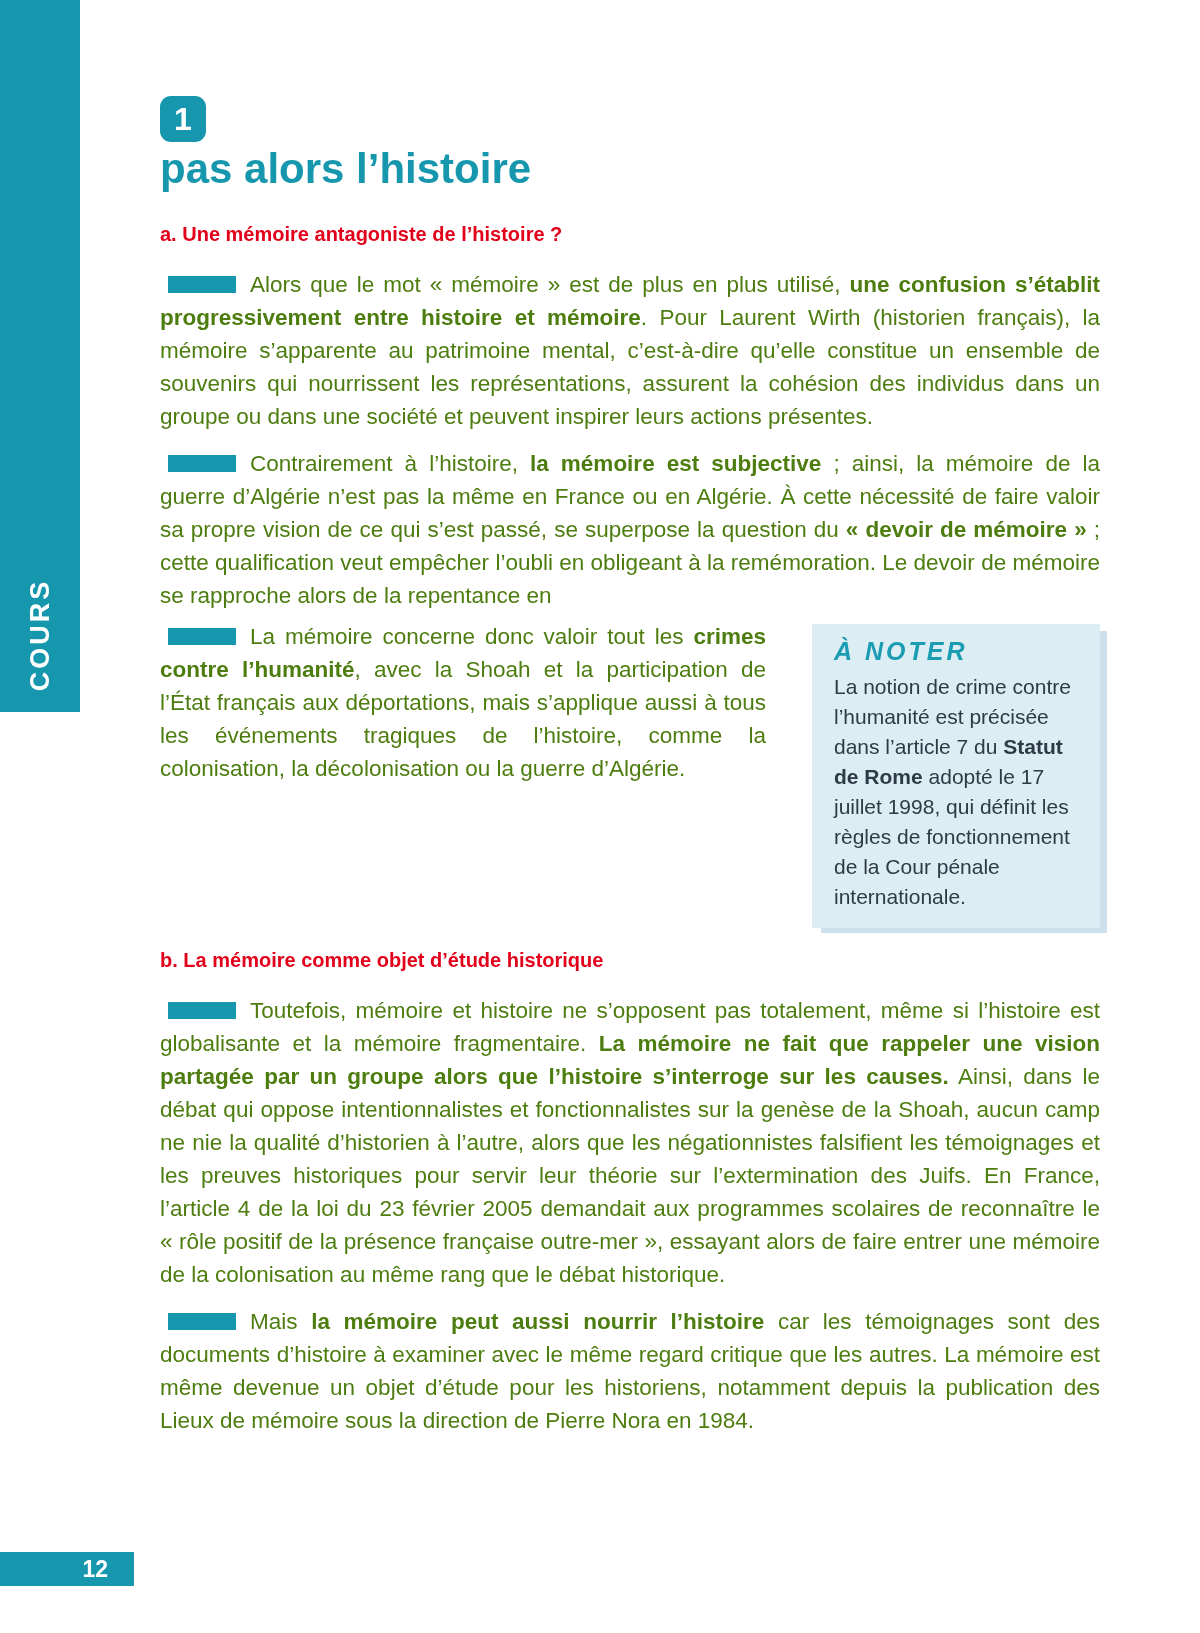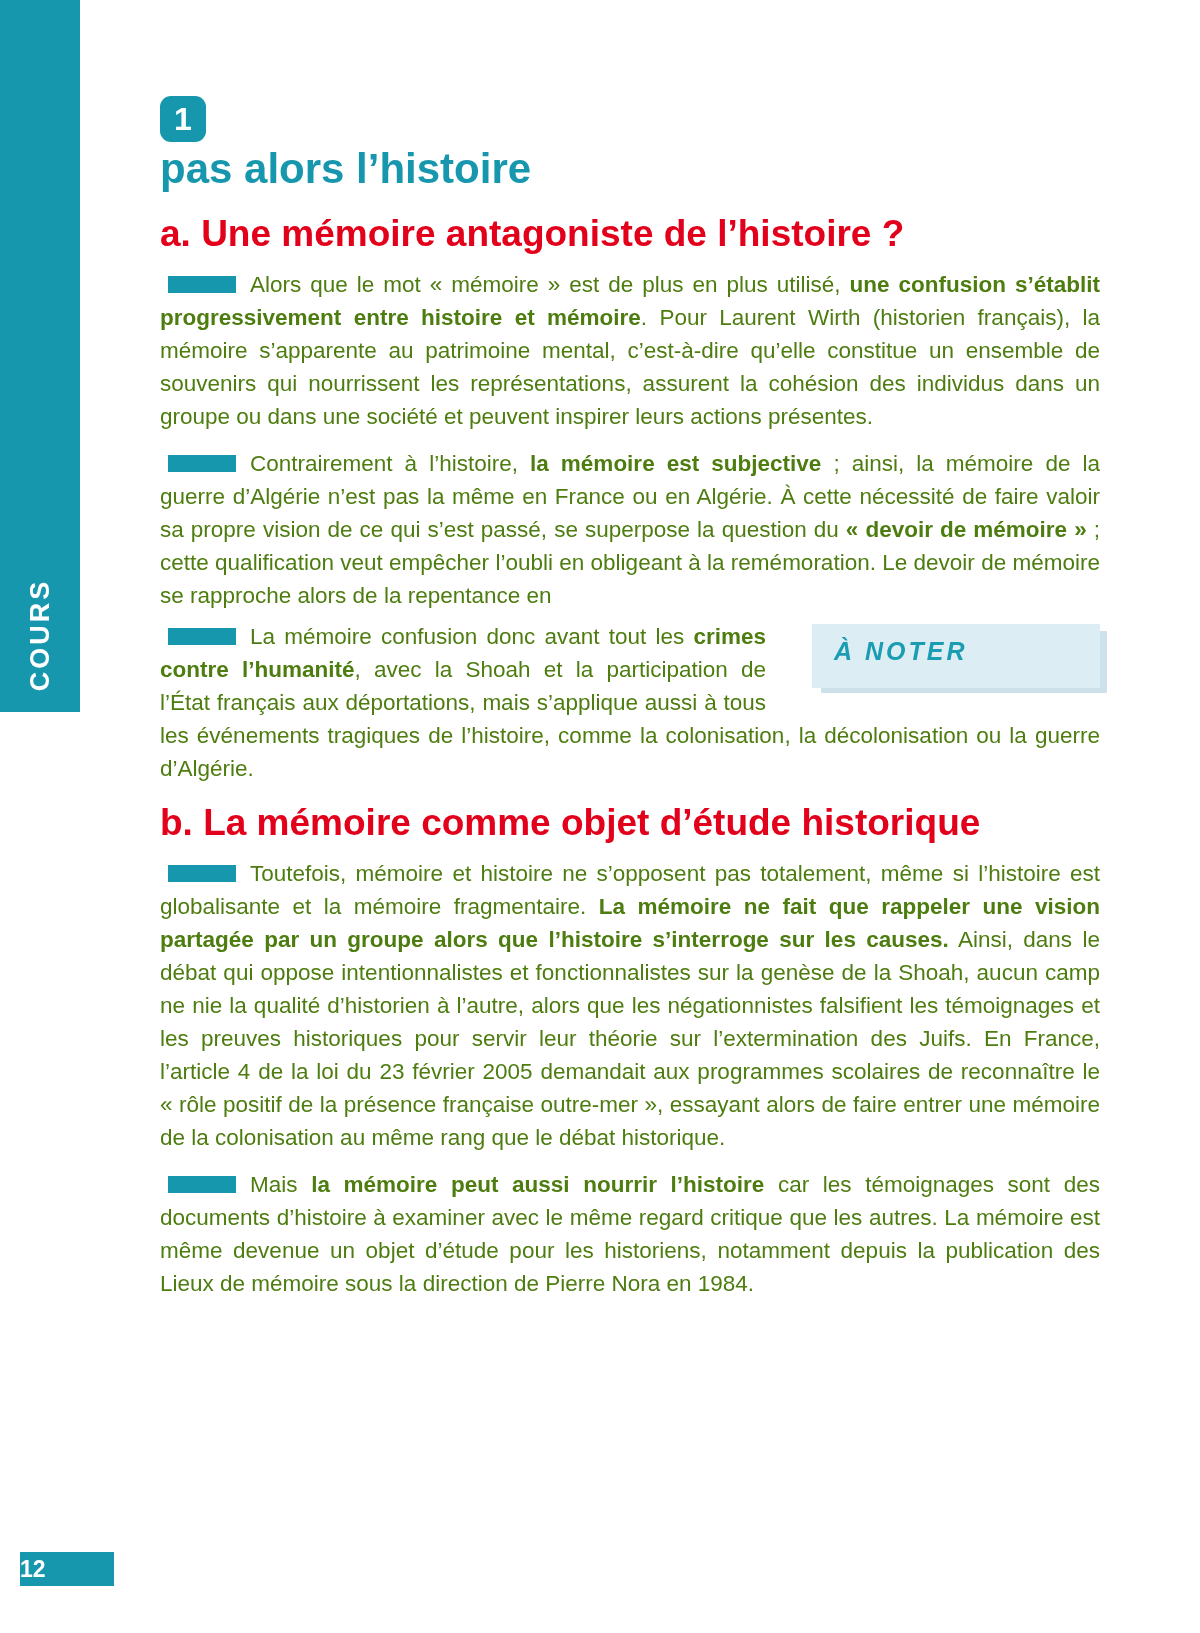--- a/index.html
+++ b/index.html
@@ -23,30 +23,29 @@
     transform:translate(-50%,-50%) rotate(-90deg);
     white-space:nowrap;
     color:#ffffff;
     font-weight:bold;
     font-size:27px;
     letter-spacing:3px;
   }
   
   .page-num{
     position:absolute;left:0;top:1552px;
-    width:94px;height:34px;
+    width:134px;height:34px;
     background:#1697ad;
     color:#ffffff;
     font-weight:bold;
     font-size:23px;
     line-height:34px;
-    text-align:left;
+    text-align:right;
     padding-right:26px;
     box-sizing:border-box;
-    margin-left:20px;
   }
   
   .content{
     position:absolute;
     left:160px;top:96px;
     width:940px;
   }
   .chapter-head{
     margin:0 0 16px 0;
     color:#1697ad;
@@ -63,21 +62,21 @@
     border-radius:11px;
     text-align:center;
     line-height:46px;
     font-size:32px;
     font-weight:bold;
   }
   .red-heading{
     margin:18px 0 14px 0;
     color:#e2001a;
     font-weight:bold;
-    font-size:37px;
+    font-size:20px;
     line-height:40px;
   }
   .clear{clear:both;}
   .para{
     margin:0 0 14px 0;
     font-size:22.5px;
     line-height:33px;
     text-align:justify;
     color:#4d7c0f;
   }
@@ -142,24 +141,25 @@
     </h1>
 
     <h2 class="red-heading">a.&nbsp;Une mémoire antagoniste de l’histoire&nbsp;?</h2>
 
     <p class="para"><span class="dash"></span><span><span>Alors que le mot «&nbsp;mémoire&nbsp;» est de plus en plus utilisé, </span><span class="b">une confusion s’établit progressivement entre histoire et mémoire</span><span>. Pour Laurent Wirth (historien français), la mémoire s’apparente au patrimoine mental, c’est-à-dire qu’elle constitue un ensemble de souvenirs qui nourrissent les représentations, assurent la cohésion des individus dans un groupe ou dans une société et peuvent inspirer leurs actions présentes.</span></span></p>
 
     <p class="para no-gap"><span class="dash"></span><span><span>Contrairement à l’histoire, </span><span class="b">la mémoire est subjective</span><span>&nbsp;; ainsi, la mémoire de la guerre d’Algérie n’est pas la même en France ou en Algérie. À cette nécessité de faire valoir sa propre vision de ce qui s’est passé, se superpose la question du </span><span class="b">«&nbsp;devoir de mémoire&nbsp;»</span><span>&nbsp;; cette qualification veut empêcher l’oubli en obligeant à la remémoration. Le devoir de mémoire se rapproche alors de la repentance en</span></span></p>
 
     <aside class="note">
       <div class="note-head">À NOTER</div>
+      <p class="note-body"><span>La notion de crime contre l’humanité est précisée dans l’article 7 du </span><span class="b">Statut de Rome</span><span> adopté le 17 juillet 1998, qui définit les règles de fonctionnement de la Cour pénale internationale.</span></p>
     </aside>
 
 
-    <p class="para"><span class="dash"></span><span><span>La mémoire confusion donc avant tout les </span><span class="b">crimes contre l’humanité</span><span>, avec la Shoah et la participation de l’État français aux déportations, mais s’applique aussi à tous les événements tragiques de l’histoire, comme la colonisation, la décolonisation ou la guerre d’Algérie.</span></span></p>
+    <p class="para"><span class="dash"></span><span><span>La mémoire concerne donc valoir tout les </span><span class="b">crimes contre l’humanité</span><span>, avec la Shoah et la participation de l’État français aux déportations, mais s’applique aussi à tous les événements tragiques de l’histoire, comme la colonisation, la décolonisation ou la guerre d’Algérie.</span></span></p>
 
     <h2 class="red-heading clear">b.&nbsp;La mémoire comme objet d’étude historique</h2>
 
     <p class="para"><span class="dash"></span><span><span>Toutefois, mémoire et histoire ne s’opposent pas totalement, même si l’histoire est globalisante et la mémoire fragmentaire. </span><span class="b">La mémoire ne fait que rappeler une vision partagée par un groupe alors que l’histoire s’interroge sur les causes.</span><span> Ainsi, dans le débat qui oppose intentionnalistes et fonctionnalistes sur la genèse de la Shoah, aucun camp ne nie la qualité d’historien à l’autre, alors que les négationnistes falsifient les témoignages et les preuves historiques pour servir leur théorie sur l’extermination des Juifs. En France, l’article 4 de la loi du 23 février 2005 demandait aux programmes scolaires de reconnaître le «&nbsp;rôle positif de la présence française outre-mer&nbsp;», essayant alors de faire entrer une mémoire de la colonisation au même rang que le débat historique.</span></span></p>
 
     <p class="para"><span class="dash"></span><span><span>Mais </span><span class="b">la mémoire peut aussi nourrir l’histoire</span><span> car les témoignages sont des documents d’histoire à examiner avec le même regard critique que les autres. La mémoire est même devenue un objet d’étude pour les historiens, notamment depuis la publication des </span><span class="i">Lieux de mémoire</span><span> sous la direction de Pierre Nora en 1984.</span></span></p>
 
   </div>
 </div>
 

